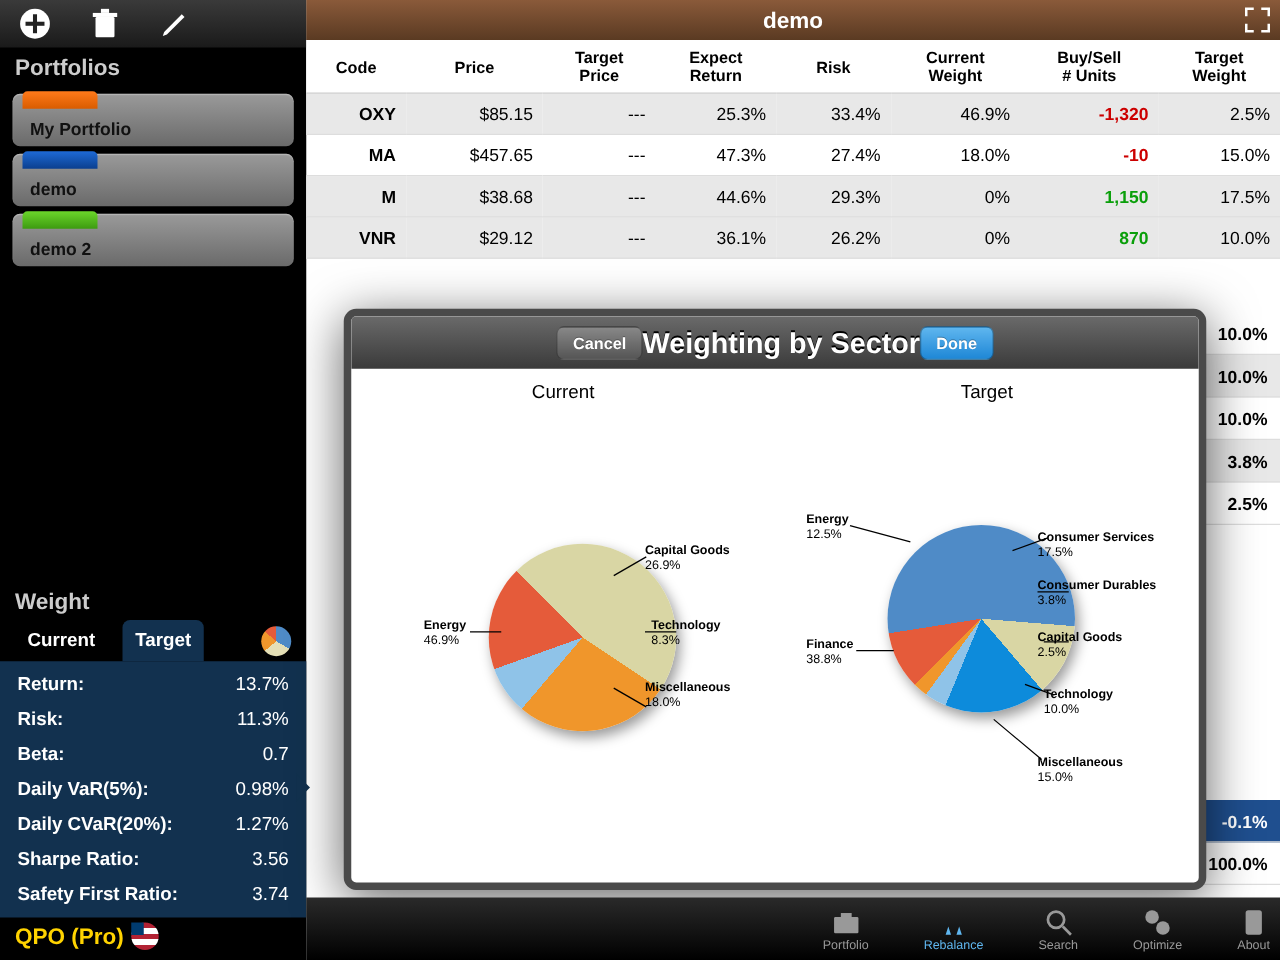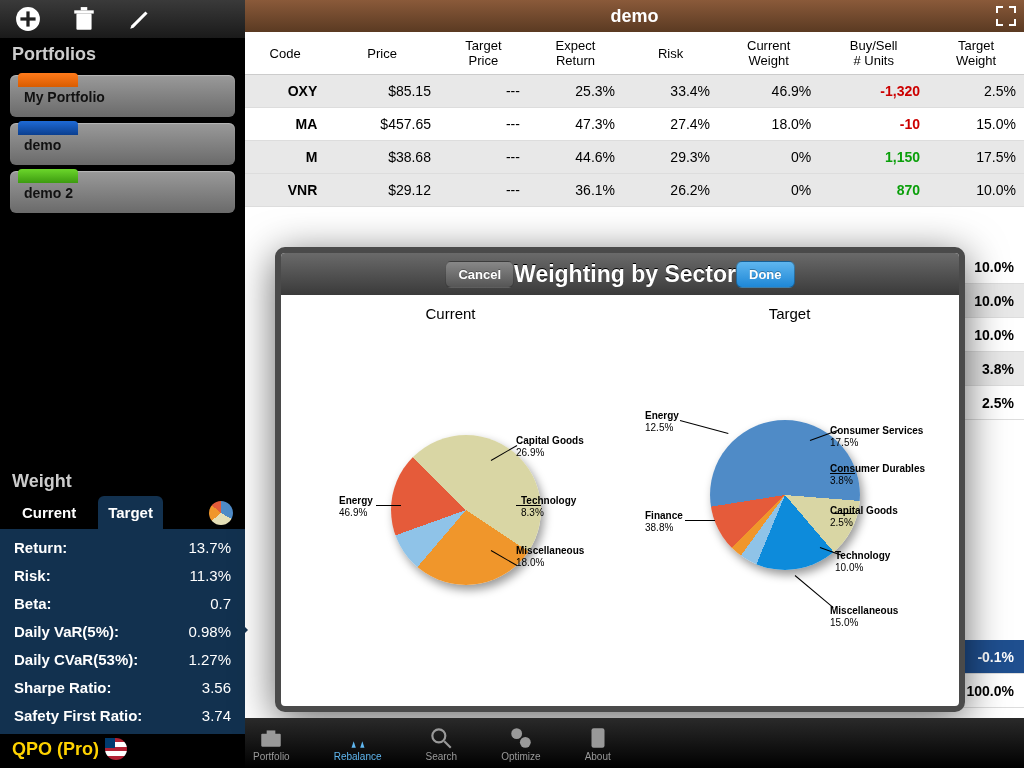--- a/index.html
+++ b/index.html
@@ -4,21 +4,21 @@
 <style>
 *{box-sizing:border-box;margin:0;padding:0;font-family:Helvetica,Arial,sans-serif}
 body{width:1024px;height:768px;overflow:hidden;background:#fff;position:relative}
 .root{display:flex;width:100%;height:100%}
 .sidebar{width:245px;background:#000;color:#fff;display:flex;flex-direction:column;position:relative}
 .sidebar-toolbar{height:38px;background:linear-gradient(#3a3a3a,#1a1a1a);display:flex;align-items:center;gap:30px;padding:0 15px}
 .tb-icon{width:26px;height:26px;display:flex;align-items:center;justify-content:center;cursor:pointer}
 .tb-icon svg{fill:#fff}
 .section-title{color:#ccc;font-size:18px;font-weight:bold;padding:6px 12px}
 .portfolio-list{padding:4px 10px;display:flex;flex-direction:column;gap:6px}
-.folder{height:42px;border-radius:6px;background:linear-gradient(#9a9a9a,#6a6a6a);position:relative;padding:4px 10px 0 10px;display:flex;align-items:center;cursor:pointer;box-shadow:inset 0 1px 1px rgba(255,255,255,.3),0 1px 2px rgba(0,0,0,.6)}
+.folder{height:42px;border-radius:6px;background:linear-gradient(#9a9a9a,#6a6a6a);position:relative;padding:4px 10px 0 10px;display:flex;align-items:flex-end;cursor:pointer;box-shadow:inset 0 1px 1px rgba(255,255,255,.3),0 1px 2px rgba(0,0,0,.6)}
 .folder .tab{position:absolute;top:-2px;left:8px;width:60px;height:14px;border-radius:4px 4px 0 0}
 .folder.c0 .tab{background:linear-gradient(#ff7a1a,#d95c00)}
 .folder.c1 .tab{background:linear-gradient(#1e6ad6,#0b3f8f)}
 .folder.c2 .tab{background:linear-gradient(#6bd62b,#3d9b10)}
 .folder-name{color:#111;font-weight:bold;font-size:14px;padding:4px 0 6px 4px}
 .profile{margin-top:auto;padding:0 0 2px 0}
 .profile-head{padding:0 12px 4px}
 .prof-tabs{display:flex;align-items:center;gap:12px;padding:0 12px}
 .prof-tab{font-size:15px;font-weight:bold;color:#fff;padding:8px 10px;border-radius:6px 6px 0 0;cursor:pointer}
 .prof-tab.active{background:#12314f}
@@ -28,21 +28,21 @@
 .p-row{display:flex;justify-content:space-between;font-size:15px}
 .p-row .k{font-weight:bold}
 .brand{padding:4px 12px 6px;color:#ffd300;font-weight:bold;font-size:18px;display:flex;align-items:center;gap:6px}
 .flag{width:22px;height:22px;border-radius:50%;background:linear-gradient(#b22234 0 20%,#fff 20% 40%,#b22234 40% 60%,#fff 60% 80%,#b22234 80%);position:relative}
 .flag::before{content:"";position:absolute;left:0;top:0;width:10px;height:10px;background:#003b6f}
 .main{flex:1;display:flex;flex-direction:column;position:relative}
 .title-bar{height:32px;background:linear-gradient(#8a5a3a,#5a3a22);color:#fff;font-size:18px;font-weight:bold;display:flex;align-items:center;justify-content:center;position:relative}
 .expand-icon{position:absolute;right:6px;top:4px;width:24px;height:24px;cursor:pointer}
 .expand-icon svg{stroke:#fff;fill:none;stroke-width:2}
 .table{width:100%;border-collapse:collapse;font-size:14px}
-.table th{font-weight:normal;padding:6px 8px;text-align:center;border-bottom:1px solid #ccc;background:#fff;font-size:13px}
+.table th{font-weight:bold;padding:6px 8px;text-align:center;border-bottom:1px solid #ccc;background:#fff;font-size:13px}
 .table td{padding:8px 8px;text-align:right;border-bottom:1px solid #ddd}
 .table td.code{text-align:right;font-weight:bold}
 .table tr.alt{background:#e8e8e8}
 .neg{color:#cc0000;font-weight:bold}
 .pos{color:#0a9f0a;font-weight:bold}
 .tail-rows{position:absolute;right:0;top:250px;display:flex;flex-direction:column}
 .tail{height:34px;display:flex;align-items:center;justify-content:flex-end;padding-right:10px;font-weight:bold;font-size:14px;width:70px;border-bottom:1px solid #ddd}
 .tail.alt{background:#e8e8e8}
 .tail.blue{background:#1f4f8f;color:#fff}
 .modal{position:absolute;left:275px;top:247px;width:690px;height:465px;background:#fff;border-radius:10px;box-shadow:0 8px 40px rgba(0,0,0,.6);border:6px solid #4a4a4a;overflow:hidden}
@@ -53,21 +53,21 @@
 .btn.done{background:linear-gradient(#5fb6ef,#1e87d6);color:#fff}
 .charts{display:flex;height:calc(100% - 42px)}
 .chart-col{flex:1;position:relative}
 .chart-title{text-align:center;font-size:15px;padding:10px 0}
 .pie-wrap{position:absolute;width:150px;height:150px;border-radius:50%;box-shadow:3px 5px 10px rgba(0,0,0,.4)}
 .pie-wrap.c0{left:110px;top:140px}
 .pie-wrap.c1{left:90px;top:125px}
 .lbl{position:absolute;font-size:10px;font-weight:bold;line-height:1.2}
 .lbl .pct{font-weight:normal}
 .ln{position:absolute;height:1px;background:#000}
-.bottom-tabs{position:absolute;left:245px;bottom:0;width:779px;height:50px;background:linear-gradient(#2a2a2a,#000);display:flex;justify-content:flex-start;align-items:center;gap:28px}
+.bottom-tabs{position:absolute;left:245px;bottom:0;width:779px;height:50px;background:linear-gradient(#2a2a2a,#000);display:flex;justify-content:flex-end;align-items:center;gap:28px}
 .bt{display:flex;flex-direction:column;align-items:center;color:#999;font-size:10px;cursor:pointer;padding:3px 8px;border-radius:4px}
 .bt.active{color:#5fb6ef}
 .bt svg{fill:currentColor;width:26px;height:26px}
 </style>
 </head>
 <body>
 
 <div class="root">
   <div class="sidebar">
     <div class="sidebar-toolbar">
@@ -124,21 +124,21 @@
           </div>
           <div class="p-row">
             <span class="k">Beta:</span>
             <span>0.7</span>
           </div>
           <div class="p-row">
             <span class="k">Daily VaR(5%):</span>
             <span>0.98%</span>
           </div>
           <div class="p-row">
-            <span class="k">Daily CVaR(53%):</span>
+            <span class="k">Daily CVaR(20%):</span>
             <span>1.27%</span>
           </div>
           <div class="p-row">
             <span class="k">Sharpe Ratio:</span>
             <span>3.56</span>
           </div>
           <div class="p-row">
             <span class="k">Safety First Ratio:</span>
             <span>3.74</span>
           </div>

